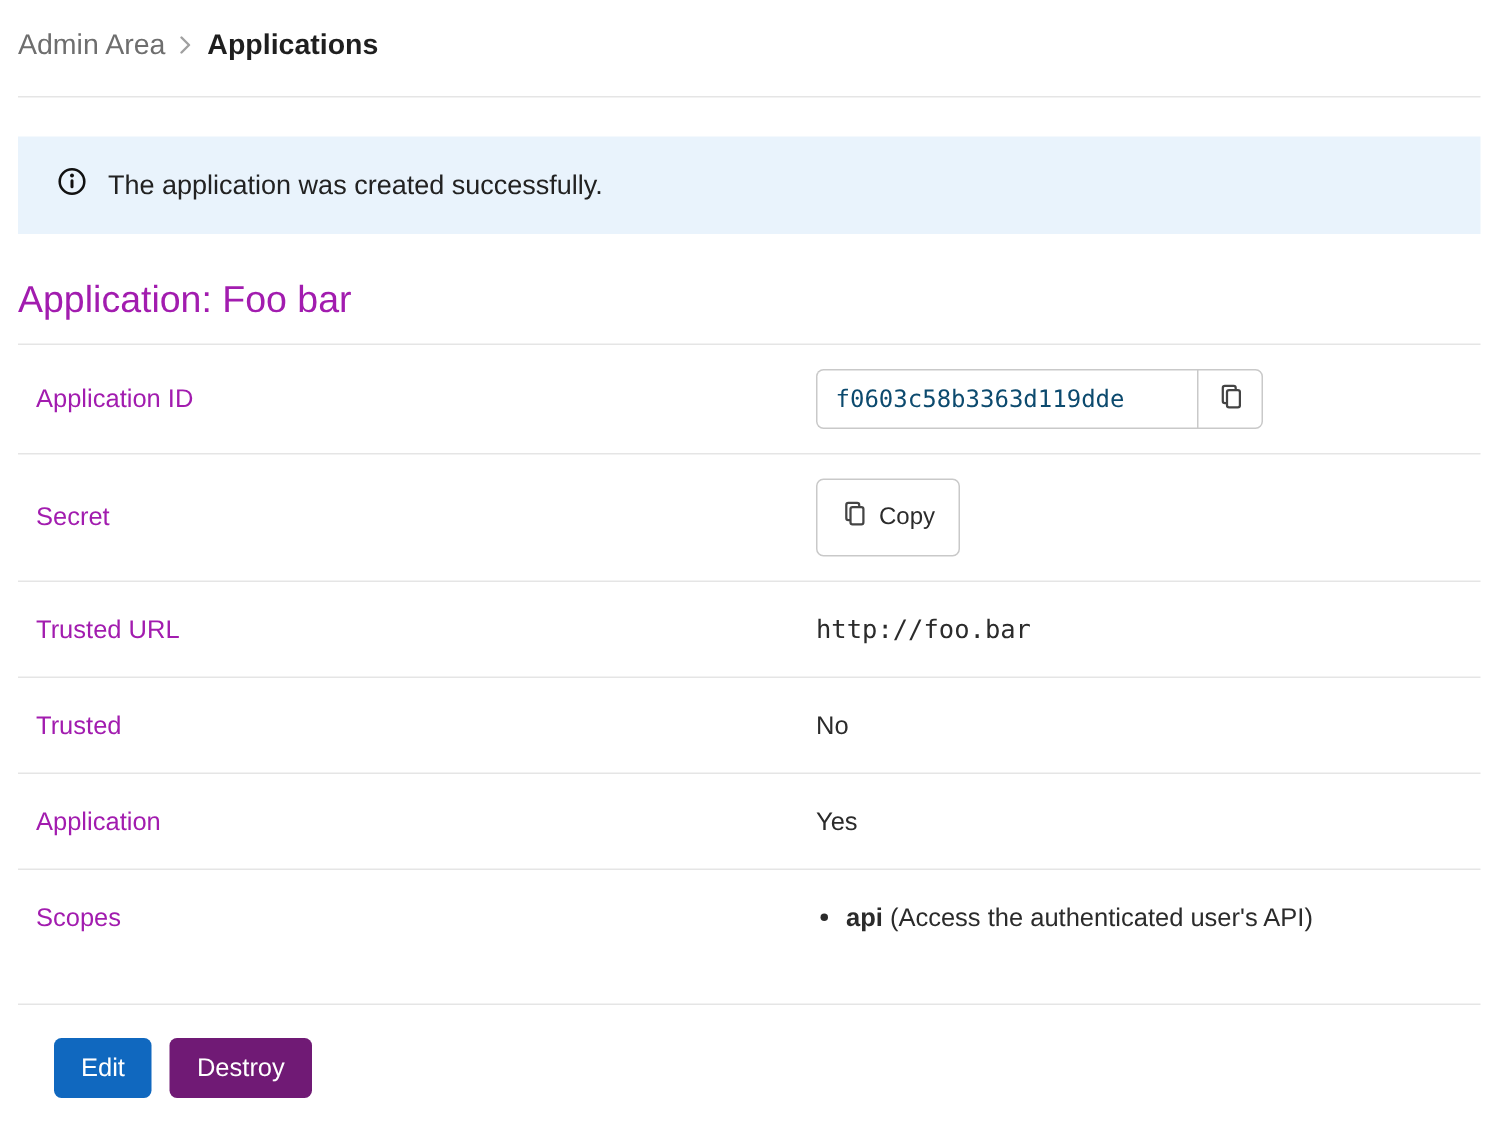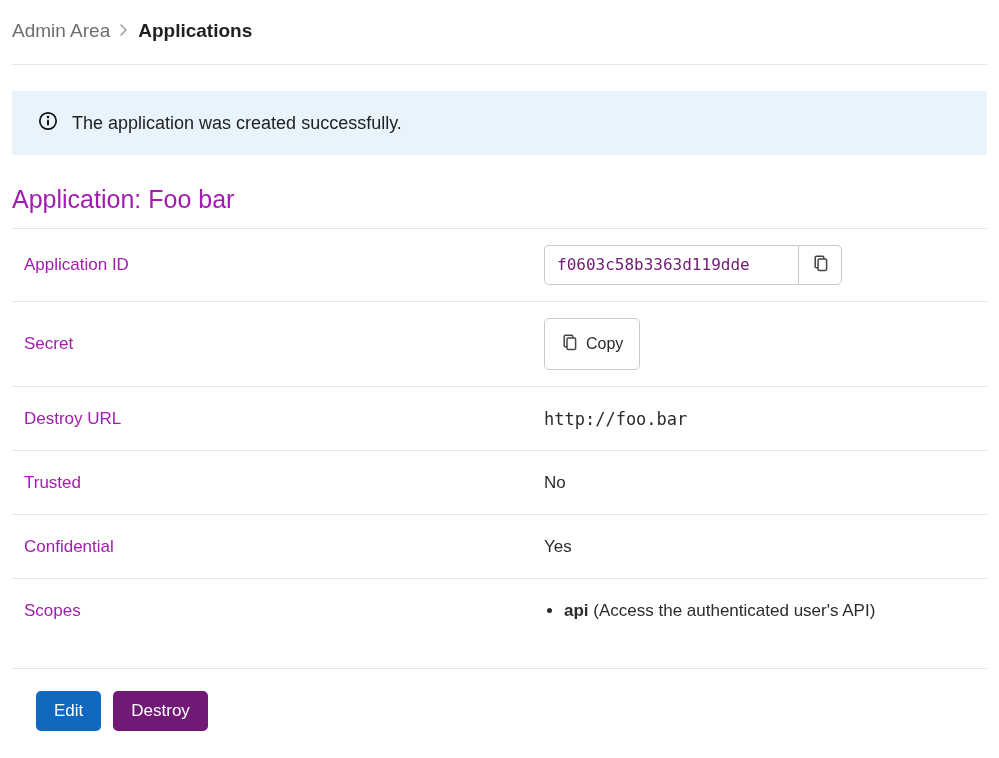--- a/index.html
+++ b/index.html
@@ -86,21 +86,21 @@
   }
   .app-id-input {
     width: 254px;
     height: 40px;
     border: 1px solid #c9c9c9;
     border-right: none;
     border-radius: 5px 0 0 5px;
     padding: 0 12px;
     font-family: "SFMono-Regular", Menlo, Consolas, monospace;
     font-size: 16px;
-    color: #701a75;
+    color: #0c4a6e;
     background: #fff;
     white-space: nowrap;
     overflow: hidden;
     text-overflow: clip;
     line-height: 38px;
   }
   .copy-btn-addon {
     width: 44px;
     height: 40px;
     border: 1px solid #c9c9c9;
@@ -212,31 +212,31 @@
               <rect x="3.2" y="1.2" width="8.6" height="11.6" rx="1.4" fill="none" stroke="#444" stroke-width="1.5"></rect>
               <rect x="6.0" y="4.0" width="8.6" height="11.6" rx="1.4" fill="#fff" stroke="#444" stroke-width="1.5"></rect>
             </svg>
           </span>
           <span>Copy</span>
         </button>
       </div>
     </div>
 
     <div class="detail-row">
-      <div class="detail-label">Destroy URL</div>
+      <div class="detail-label">Trusted URL</div>
       <div class="detail-value mono">http://foo.bar</div>
     </div>
 
     <div class="detail-row">
       <div class="detail-label">Trusted</div>
       <div class="detail-value">No</div>
     </div>
 
     <div class="detail-row">
-      <div class="detail-label">Confidential</div>
+      <div class="detail-label">Application</div>
       <div class="detail-value">Yes</div>
     </div>
 
     <div class="detail-row no-border">
       <div class="detail-label">Scopes</div>
       <div class="detail-value">
         <ul class="scope-list">
           <li>
             <span class="scope-name">api</span><span> (Access the authenticated user's API)</span>
           </li>

